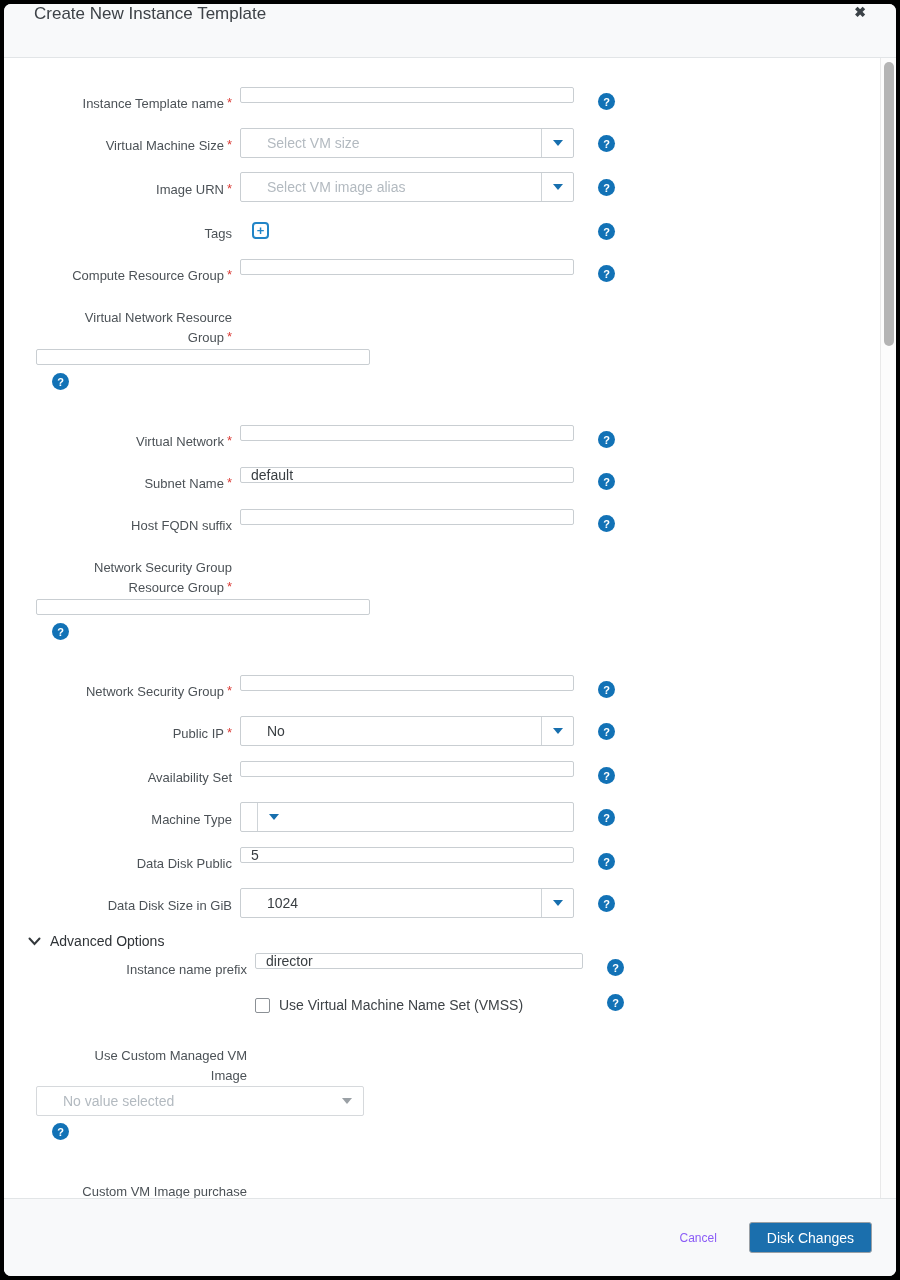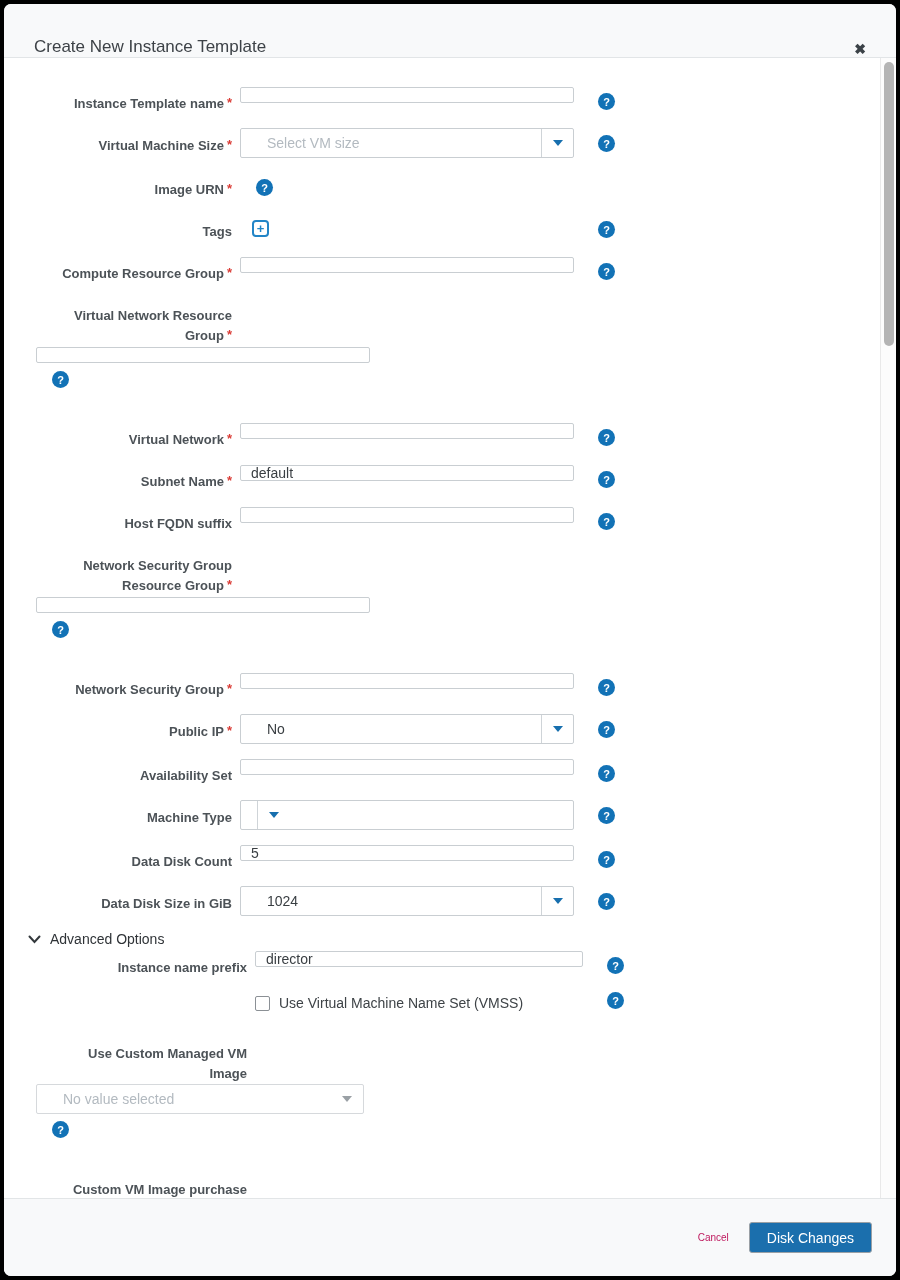--- a/index.html
+++ b/index.html
@@ -12,34 +12,34 @@
   }
   .modal {
     position: absolute; top: 4px; left: 4px;
     width: 892px; height: 1272px;
     background: #fff; border-radius: 7px;
     display: flex; flex-direction: column; overflow: hidden;
   }
   
   .modal-header {
     flex: 0 0 54px; background: #f8f9fa; border-bottom: 1px solid #e2e5e7;
-    display: flex; align-items: flex-end; padding: 0 30px;
+    display: flex; align-items: flex-start; padding: 0 30px;
   }
   .modal-title { font-size: 17px; color: #3d4247; }
   .close { margin-left: auto; color: #3b4247; font-weight: bold; font-size: 14px; cursor: pointer; }
   
   .modal-body { flex: 1 1 auto; background: #fff; position: relative; padding: 28px 46px 10px 24px; overflow: hidden; }
   .sb-track { position: absolute; top: 0; right: 0; bottom: 0; width: 16px; background: #fcfcfc; border-left: 1px solid #e9e9e9; }
   .sb-thumb { position: absolute; top: 4px; left: 3px; width: 10px; height: 284px; background: #b4b4b4; border-radius: 6px; }
   
   .row { display: flex; align-items: flex-start; margin-bottom: 14px; position: relative; }
   .row.tall { margin-bottom: 34px; flex-direction: column; }
   .row.mb22 { margin-bottom: 22px; }
   .lbl { width: 204px; padding-left: 20px; padding-top: 8px; text-align: right;
-         font-size: 13px; font-weight: bold; color: #4c5257; line-height: 20px; }
+         font-size: 13px; font-weight: normal; color: #4c5257; line-height: 20px; }
   .lbl.pt2 { padding-top: 2px; }
   .req { color: #da3b35; margin-left: 3px; position: relative; top: -1px; }
   .ctl { margin-left: 8px; width: 334px; }
   .row.adv .lbl { width: 219px; padding-left: 30px; }
   .row.adv .ctl { width: 328px; }
   .ctl.wide { width: 560px; }
   .help {
     width: 17px; height: 17px; border-radius: 50%; background: #1272b6; color: #fff;
     font-size: 11px; font-weight: bold; display: flex; align-items: center; justify-content: center;
     margin-left: 24px; margin-top: 7px; flex: 0 0 auto; cursor: pointer;
@@ -79,21 +79,21 @@
   .radio-line { display: flex; align-items: center; height: 20px; margin-bottom: 10px; }
   .radio { width: 16px; height: 16px; border-radius: 50%; flex: 0 0 auto; cursor: pointer; position: relative; }
   .radio.sel { background: #2d8fe9; }
   .radio.sel::after { content: ""; position: absolute; left: 5px; top: 5px; width: 6px; height: 6px;
                       background: #fff; border-radius: 50%; }
   .radio.unsel { border: 2px solid #b6bcc2; background: #fff; }
   .radio-label { font-size: 14px; color: #45494d; margin-left: 9px; margin-right: 40px; }
   
   .modal-footer { flex: 0 0 78px; background: #f8f9fa; border-top: 1px solid #e2e5e7;
                   display: flex; align-items: center; justify-content: flex-end; padding: 0 24px; }
-  .cancel { color: #be185d; font-size: 10px; margin-right: 20px; cursor: pointer; }
+  .cancel { color: #8b5cf6; font-size: 12px; margin-right: 32px; cursor: pointer; }
   .save { background: #1b6fad; color: #fff; border: 1px solid #9aa0a5; border-radius: 3px;
           font-size: 14px; height: 31px; padding: 0 17px; cursor: pointer;
           font-family: "Liberation Sans", sans-serif; }
 </style>
 </head>
 <body>
 
 <div class="modal">
 
   <div class="modal-header">
@@ -117,20 +117,28 @@
           <span class="caret-box">
               <span class="caret"></span>
             </span>
         </div>
       </div>
       <span class="help">?</span>
     </div>
 
     <div class="row">
       <label class="lbl"><span>Image URN</span><span class="req">*</span></label>
+      <div class="ctl">
+        <div class="select">
+          <span class="val ph">Select VM image alias</span>
+          <span class="caret-box">
+              <span class="caret"></span>
+            </span>
+        </div>
+      </div>
       <span class="help">?</span>
     </div>
 
     <div class="row">
       <label class="lbl"><span>Tags</span></label>
       <div class="ctl"><span class="sq-btn tags-plus">+</span></div>
       <span class="help">?</span>
     </div>
 
     <div class="row">
@@ -200,21 +208,21 @@
         <div class="select">
           <span class="caret-box">
               <span class="caret"></span>
             </span>
         </div>
       </div>
       <span class="help">?</span>
     </div>
 
     <div class="row">
-      <label class="lbl"><span>Data Disk Count</span></label>
+      <label class="lbl"><span>Data Disk Public</span></label>
       <div class="ctl"><input type="text" class="txt" value="5" style=""></div>
       <span class="help">?</span>
     </div>
 
     <div class="row">
       <label class="lbl"><span>Data Disk Size in GiB</span></label>
       <div class="ctl">
         <div class="select">
           <span class="val">1024</span>
           <span class="caret-box">

